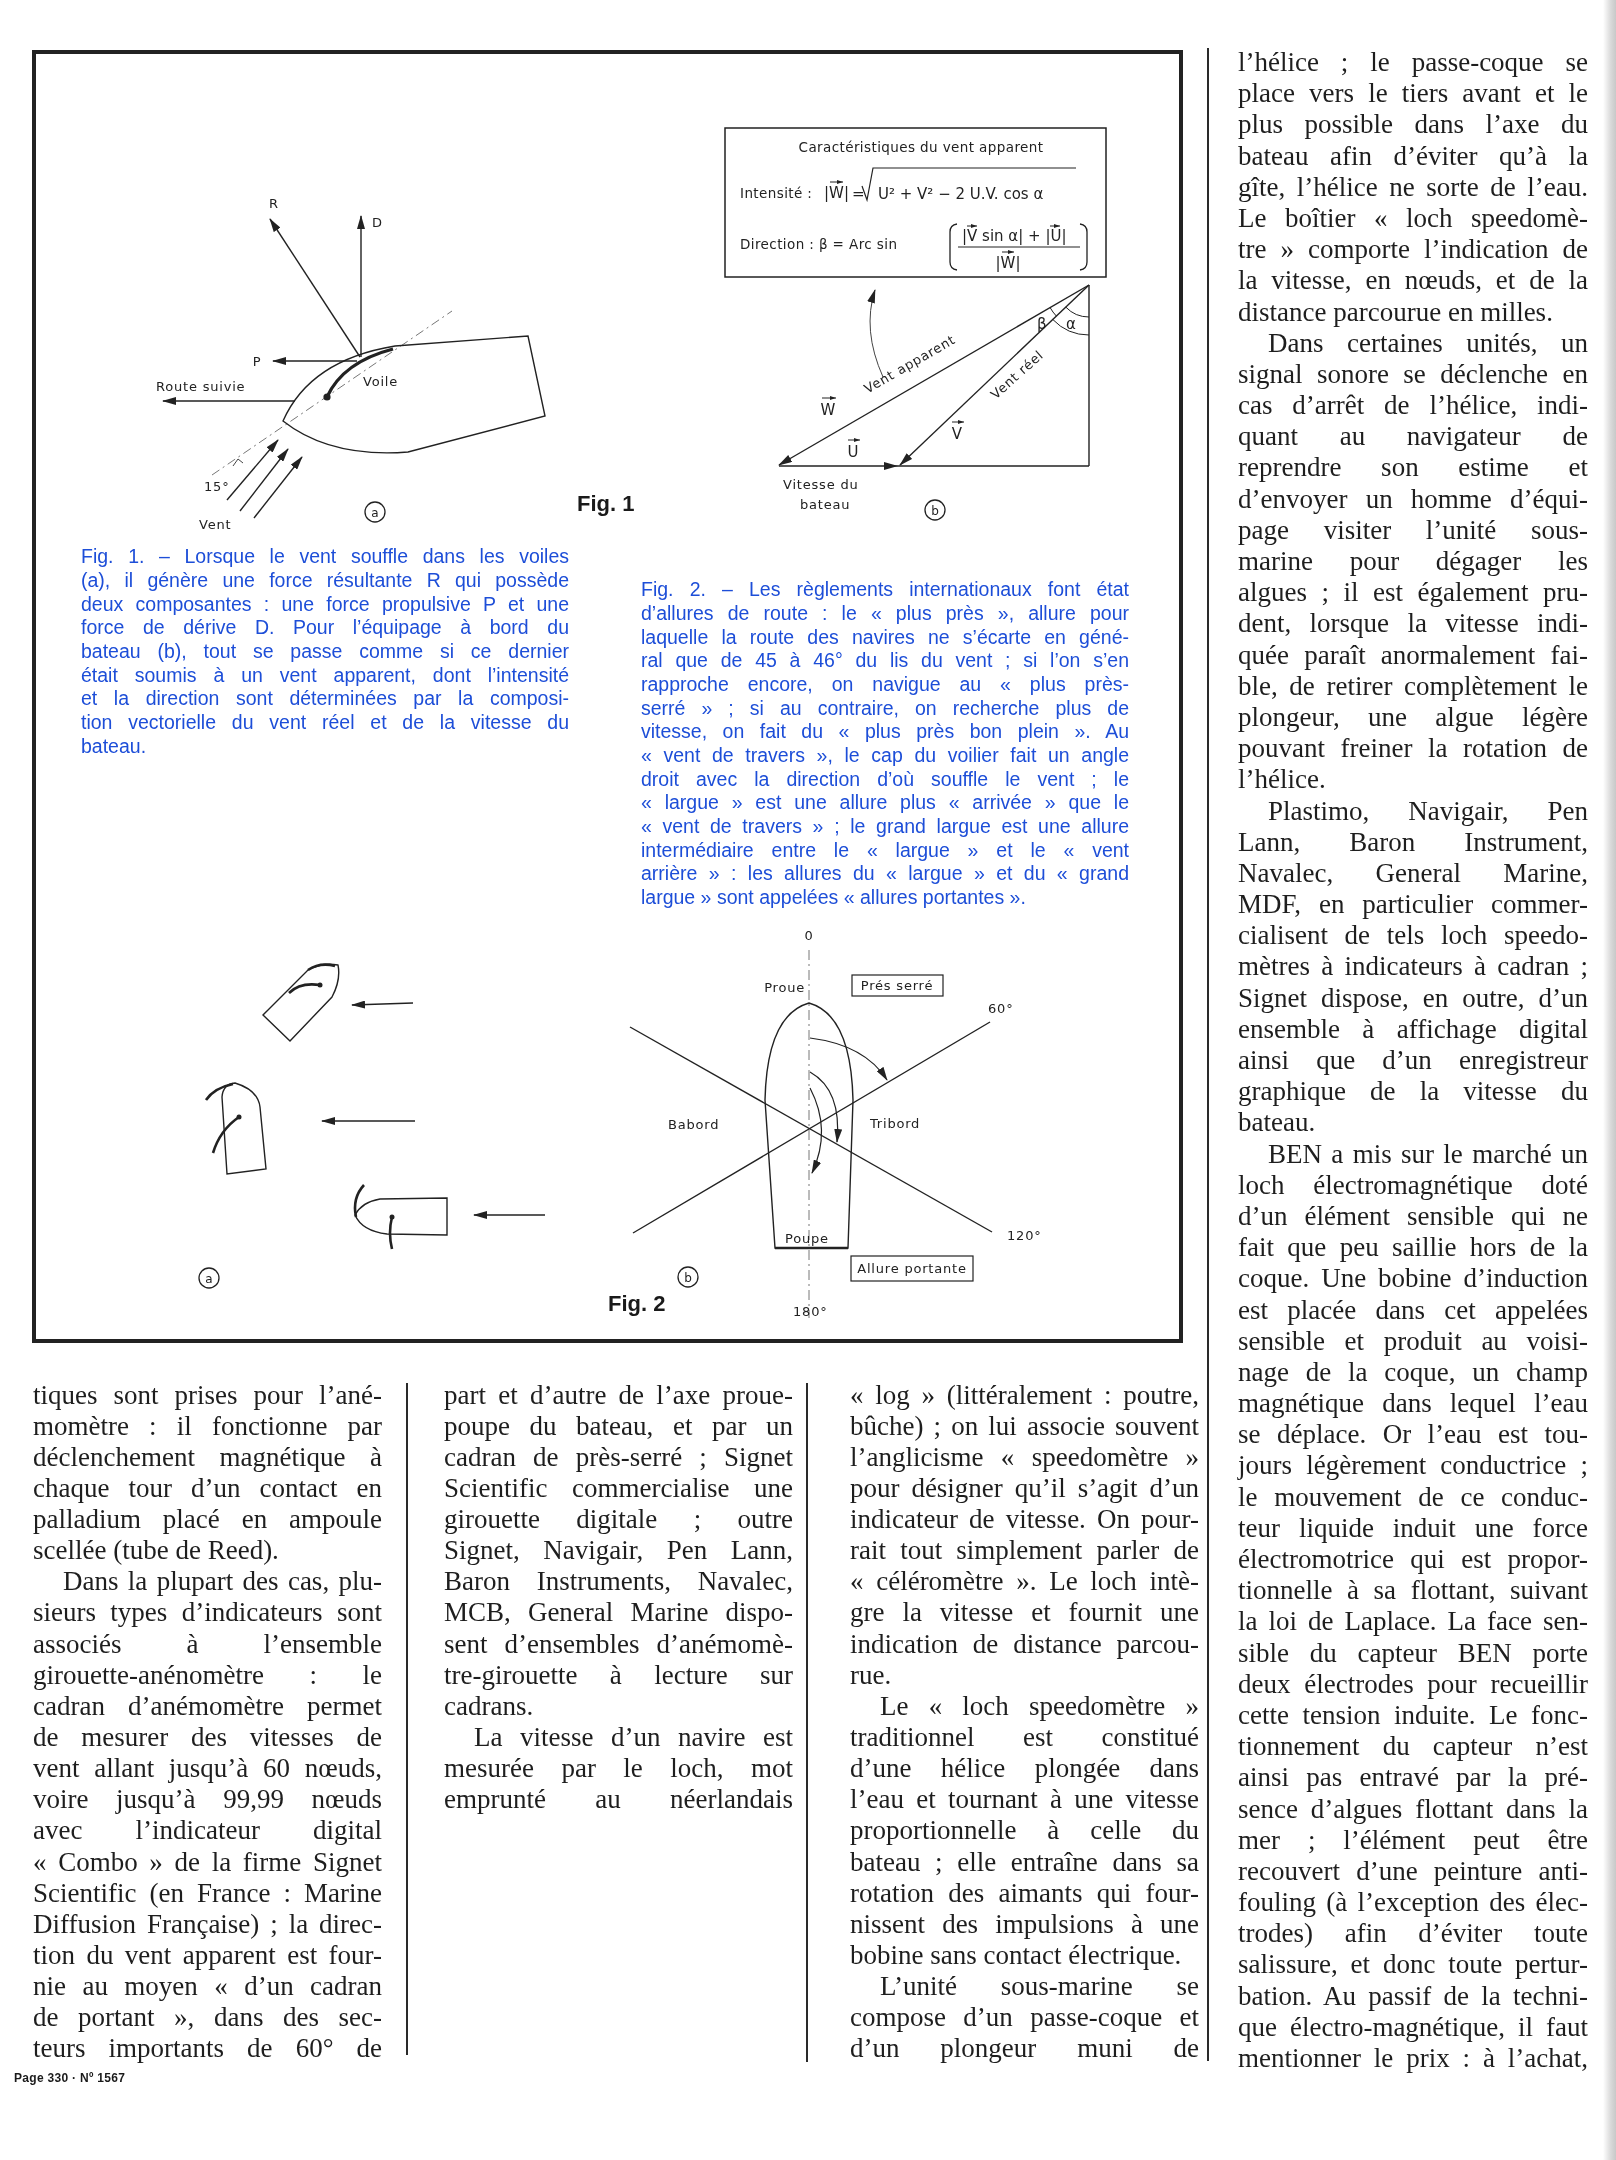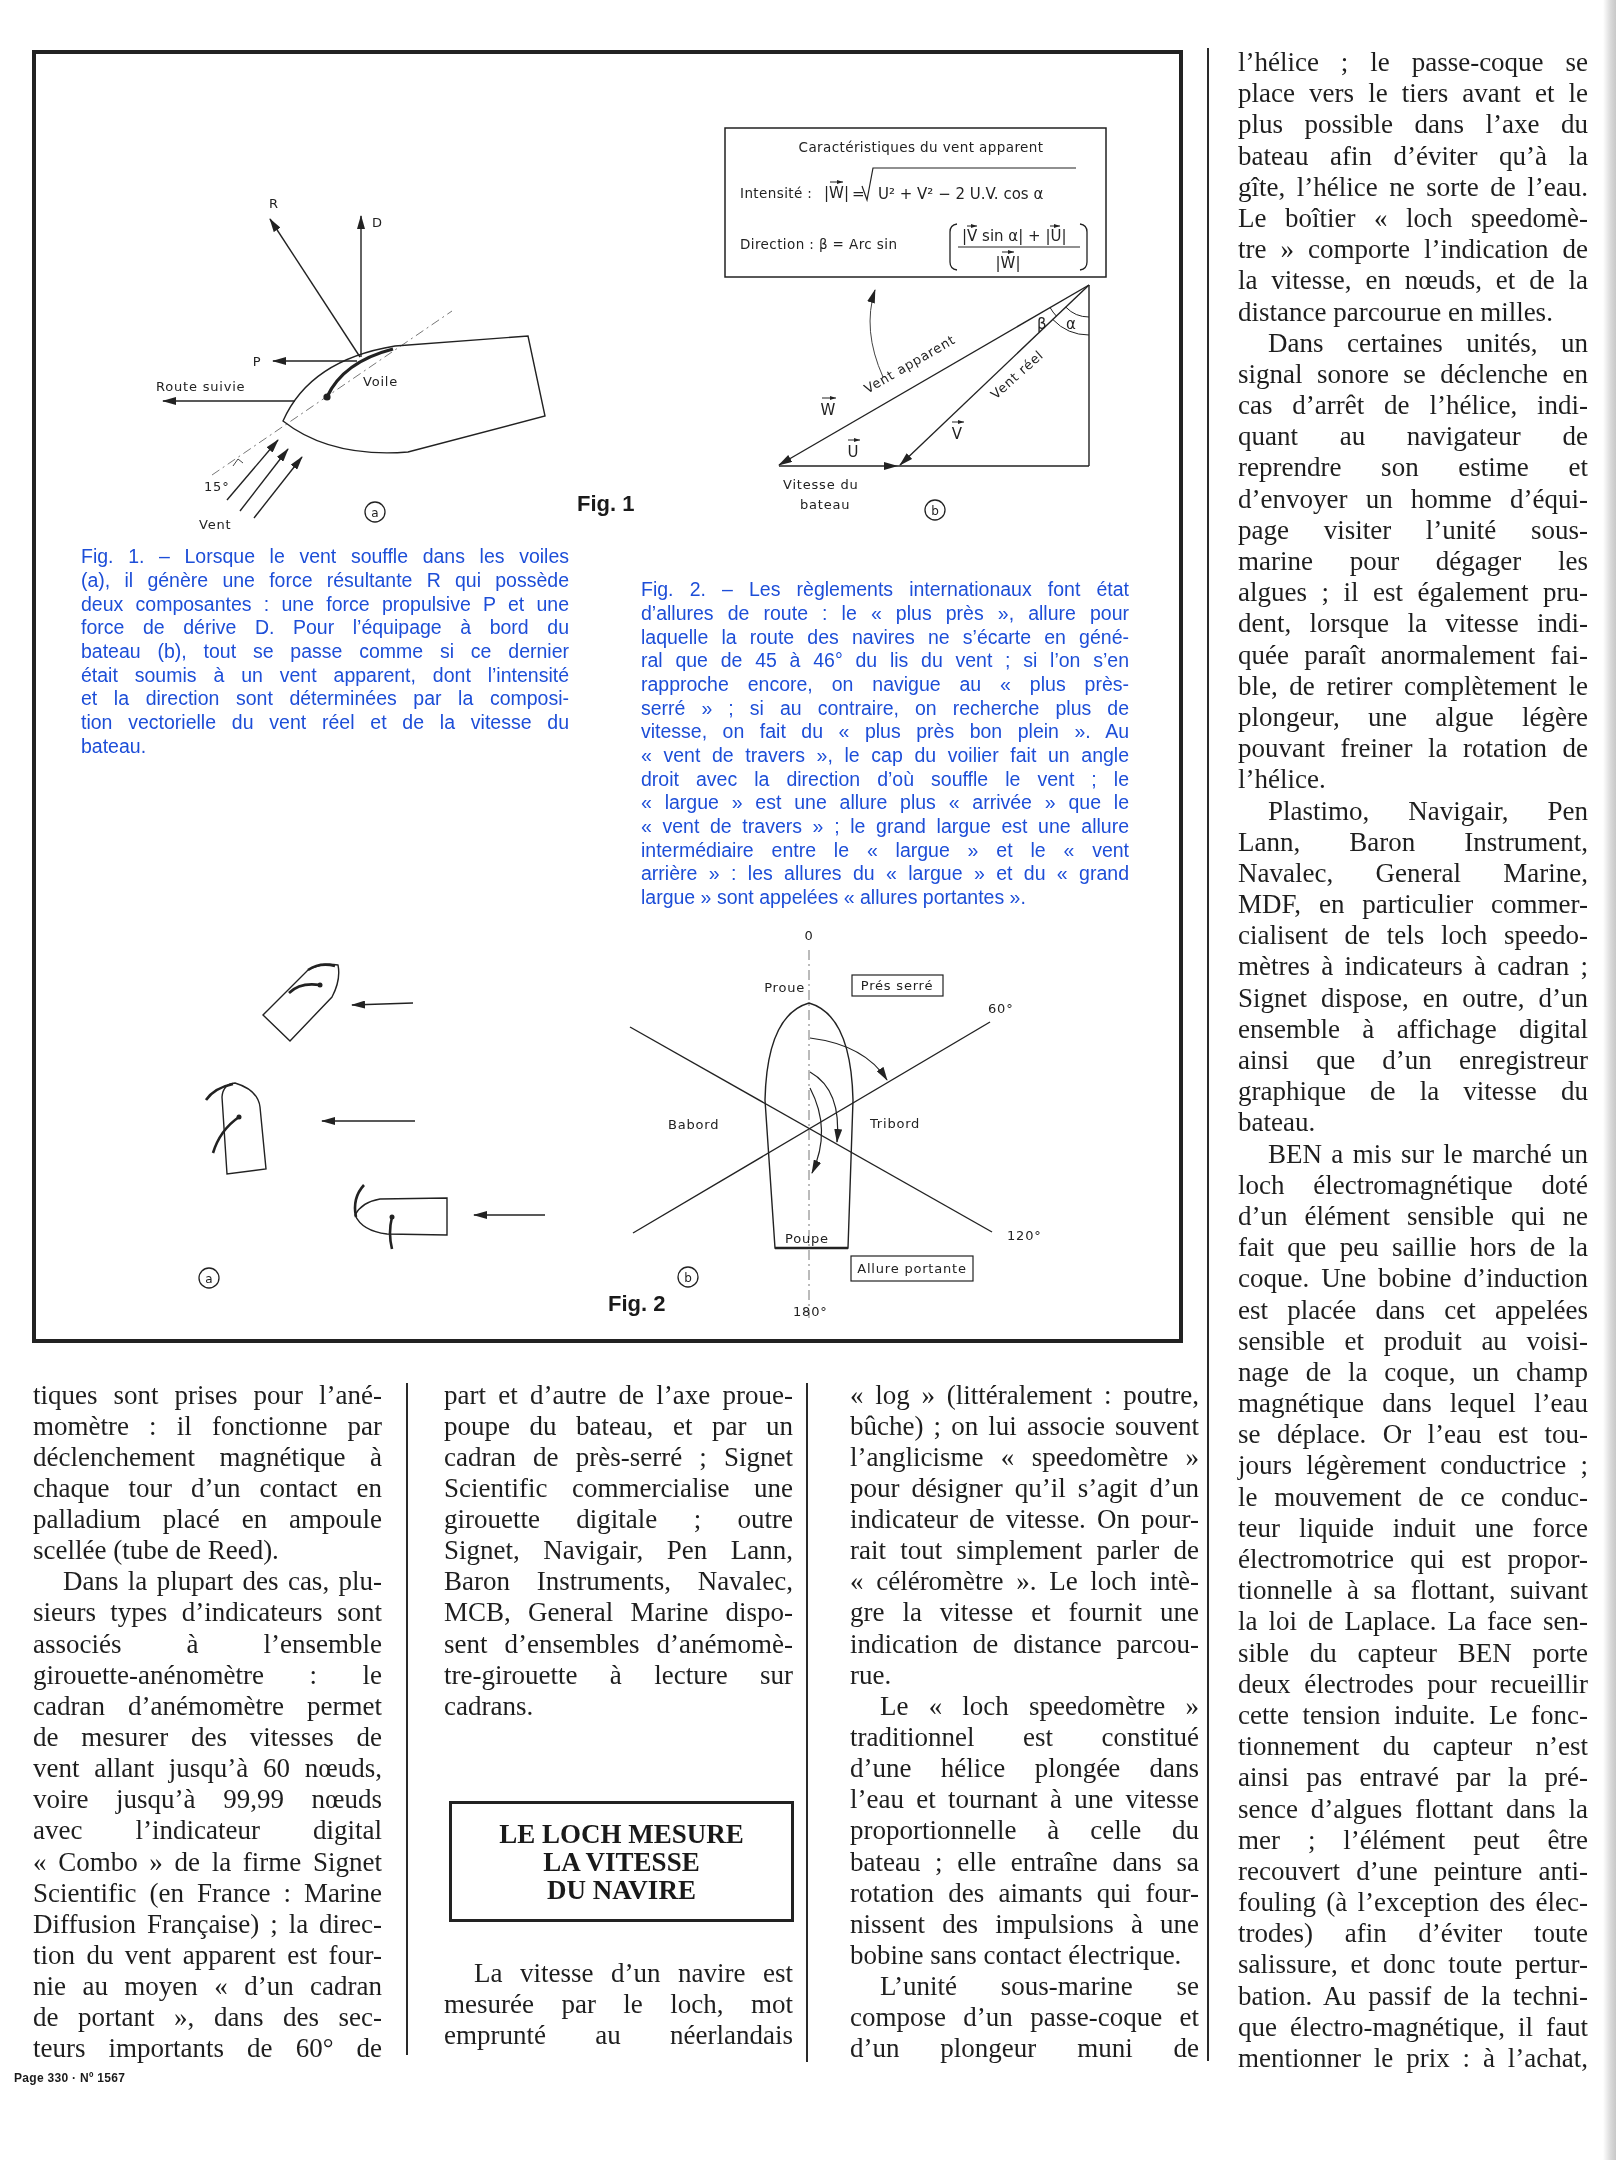--- a/index.html
+++ b/index.html
@@ -239,25 +239,20 @@
     <div class="ln">poupe du bateau, et par un</div>
     <div class="ln">cadran de près-serré ; Signet</div>
     <div class="ln">Scientific commercialise une</div>
     <div class="ln">girouette digitale ; outre</div>
     <div class="ln">Signet, Navigair, Pen Lann,</div>
     <div class="ln">Baron Instruments, Navalec,</div>
     <div class="ln">MCB, General Marine dispo-</div>
     <div class="ln">sent d’ensembles d’anémomè-</div>
     <div class="ln">tre-girouette à lecture sur</div>
     <div class="ln end">cadrans.</div>
-    <div class="hbox">
-      <div>LE LOCH MESURE</div>
-      <div>LA VITESSE</div>
-      <div>DU NAVIRE</div>
-    </div>
     <div class="ln indent">La vitesse d’un navire est</div>
     <div class="ln">mesurée par le loch, mot</div>
     <div class="ln">emprunté au néerlandais</div>
   </div>
 <div class="col" id="col3">
     <div class="ln">« log » (littéralement : poutre,</div>
     <div class="ln">bûche) ; on lui associe souvent</div>
     <div class="ln">l’anglicisme « speedomètre »</div>
     <div class="ln">pour désigner qu’il s’agit d’un</div>
     <div class="ln">indicateur de vitesse. On pour-</div>

